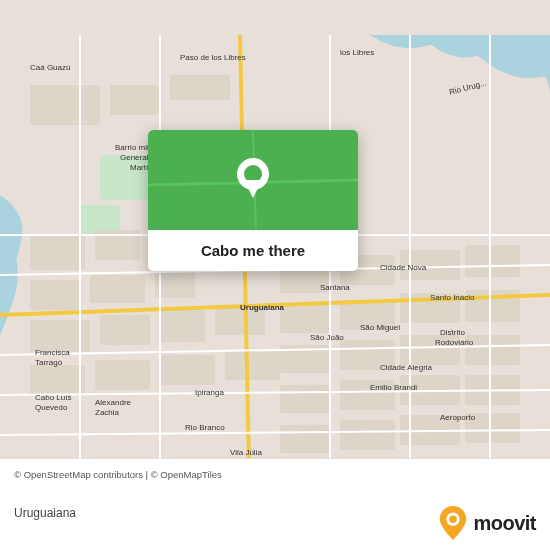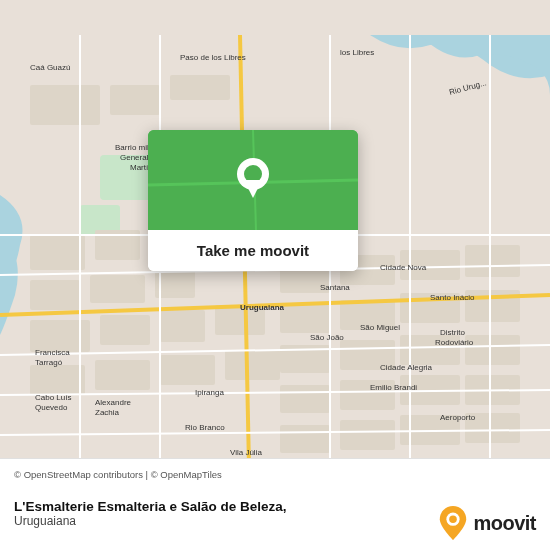--- a/index.html
+++ b/index.html
@@ -243,30 +243,29 @@
         <rect width="210" height="100" fill="#4caf50"></rect>
 
         <line x1="0" y1="55" x2="210" y2="50" stroke="#56c45a" stroke-width="3"></line>
         <line x1="105" y1="0" x2="108" y2="100" stroke="#56c45a" stroke-width="2"></line>
 
         <circle cx="105" cy="44" r="16" fill="white"></circle>
         <circle cx="105" cy="44" r="9" fill="#4caf50"></circle>
         <polygon points="105,68 96,50 114,50" fill="white"></polygon>
       </svg>
     </div>
-    <button id="take-me-there-btn" style="width:100%;padding:12px 14px;font-size:15px;font-weight:600;color:#222;background:#fff;border:none;cursor:pointer;text-align:center;outline:none;">Take me moovit</button>
+    <button id="take-me-there-btn" style="width:100%;padding:12px 14px;font-size:15px;font-weight:600;color:#222;background:#fff;border:none;cursor:pointer;text-align:center;outline:none;">Cabo me there</button>
   </div>
 
   <div id="bottom-bar">
     <div id="attribution-row">
       <span>© OpenStreetMap contributors | © OpenMapTiles</span>
     </div>
     <div id="place-info-row">
       <div id="place-text">
-        <span id="place-name">L'Esmalterie Esmalteria e Salão de Beleza,</span>
         <span id="place-sub">Uruguaiana</span>
       </div>
       <div id="moovit-logo">
 
         <svg id="moovit-pin" viewBox="0 0 28 36" width="28" height="36" xmlns="http://www.w3.org/2000/svg">
           <path d="M14 0 C6.27 0 0 6.27 0 14 C0 22 14 36 14 36 C14 36 28 22 28 14 C28 6.27 21.73 0 14 0Z" fill="#f5a623"></path>
           <circle cx="14" cy="14" r="7" fill="white"></circle>
           <circle cx="14" cy="14" r="4" fill="#f5a623"></circle>
         </svg>
         <span id="moovit-text">moovit</span>

